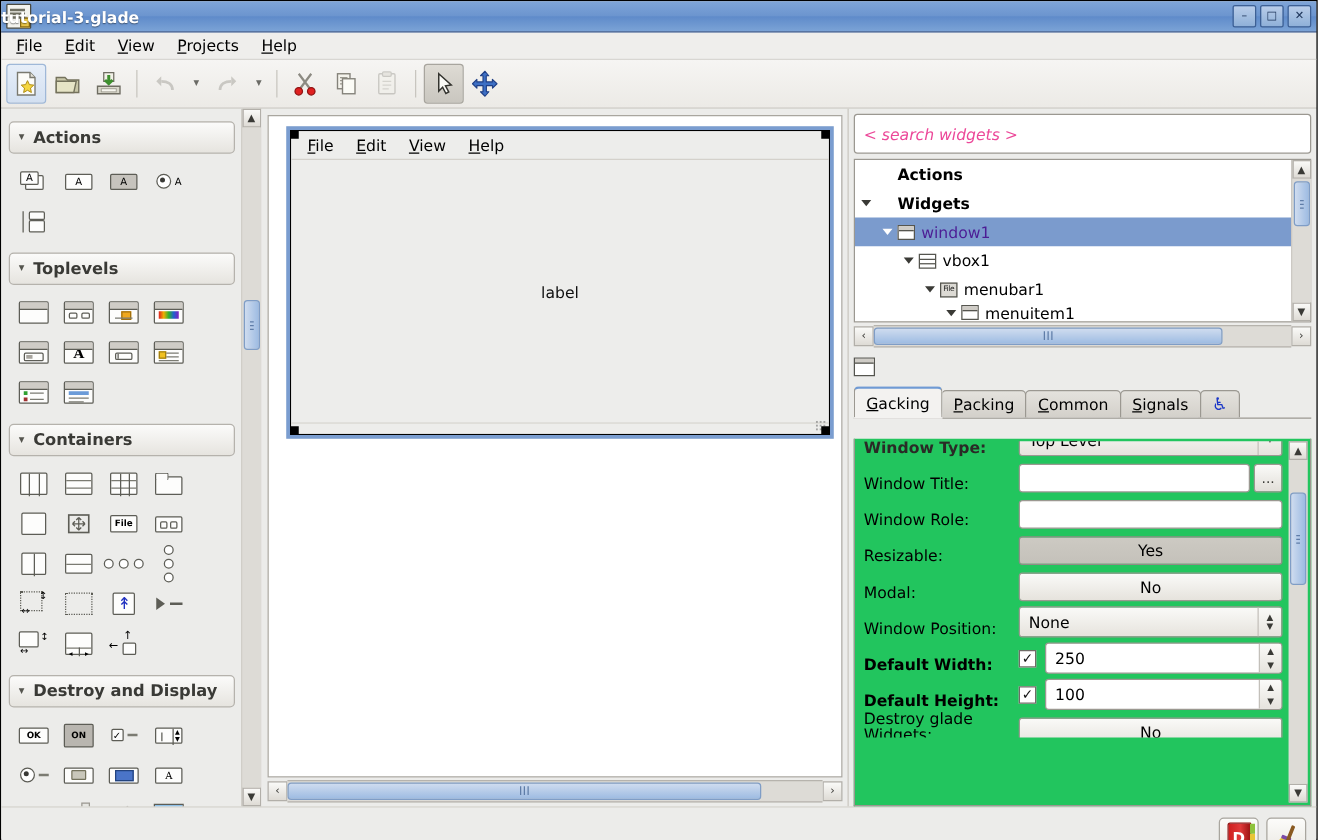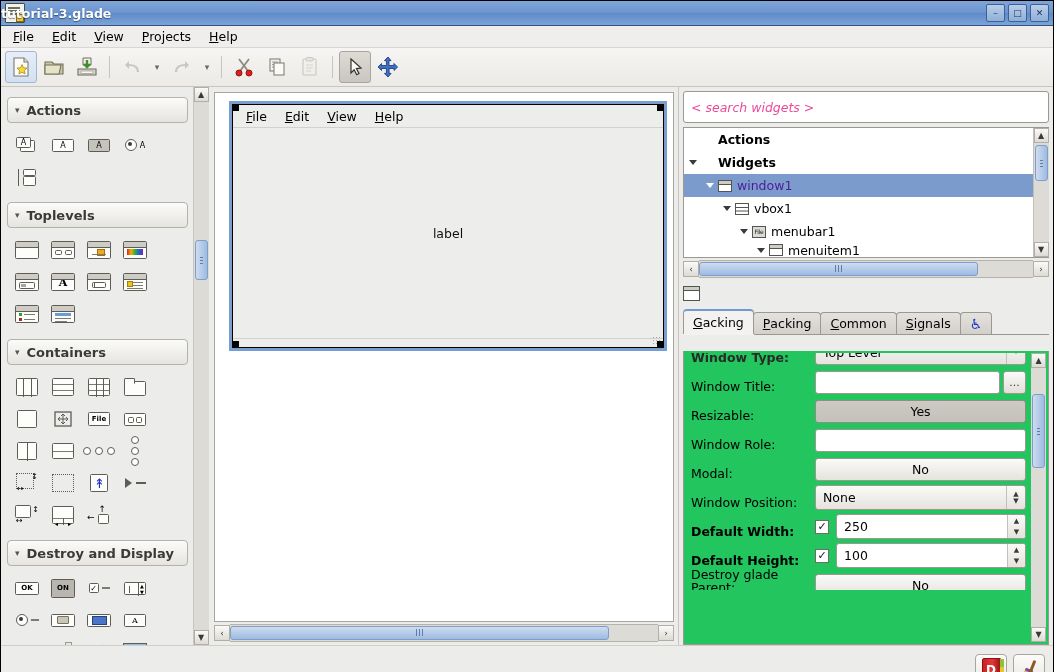--- a/index.html
+++ b/index.html
@@ -758,32 +758,32 @@
             <div class="plabel">Window Title:</div>
             <div class="pfield">
               <div class="ptext">
                   <span></span>
                 </div>
               <div class="pdots">...</div>
             </div>
           </div>
 
           <div class="prow">
-            <div class="plabel">Resizable:</div>
-            <div class="pfield">
-              <div class="pbtn pressed">Yes</div>
-            </div>
-          </div>
-
-          <div class="prow">
             <div class="plabel">Window Role:</div>
             <div class="pfield">
               <div class="ptext">
                   <span></span>
                 </div>
+            </div>
+          </div>
+
+          <div class="prow">
+            <div class="plabel">Resizable:</div>
+            <div class="pfield">
+              <div class="pbtn pressed">Yes</div>
             </div>
           </div>
 
           <div class="prow">
             <div class="plabel">Modal:</div>
             <div class="pfield">
               <div class="pbtn">No</div>
             </div>
           </div>
 
@@ -821,21 +821,21 @@
                     <span>▲</span>
                     <span>▼</span>
                   </span>
               </div>
             </div>
           </div>
 
           <div class="prow" style="height:22px;overflow:hidden;align-items:flex-start;">
             <div class="plabel" style="line-height:13px;">
               <span>Destroy glade</span><br>
-              <span>Parent:</span>
+              <span>Widgets:</span>
             </div>
             <div class="pfield" style="padding-top:6px;">
               <div class="pbtn">No</div>
             </div>
           </div>
 
         </div>
         <div class="prop-sb">
           <div class="sb-btn">▲</div>
           <div class="sb-track">

